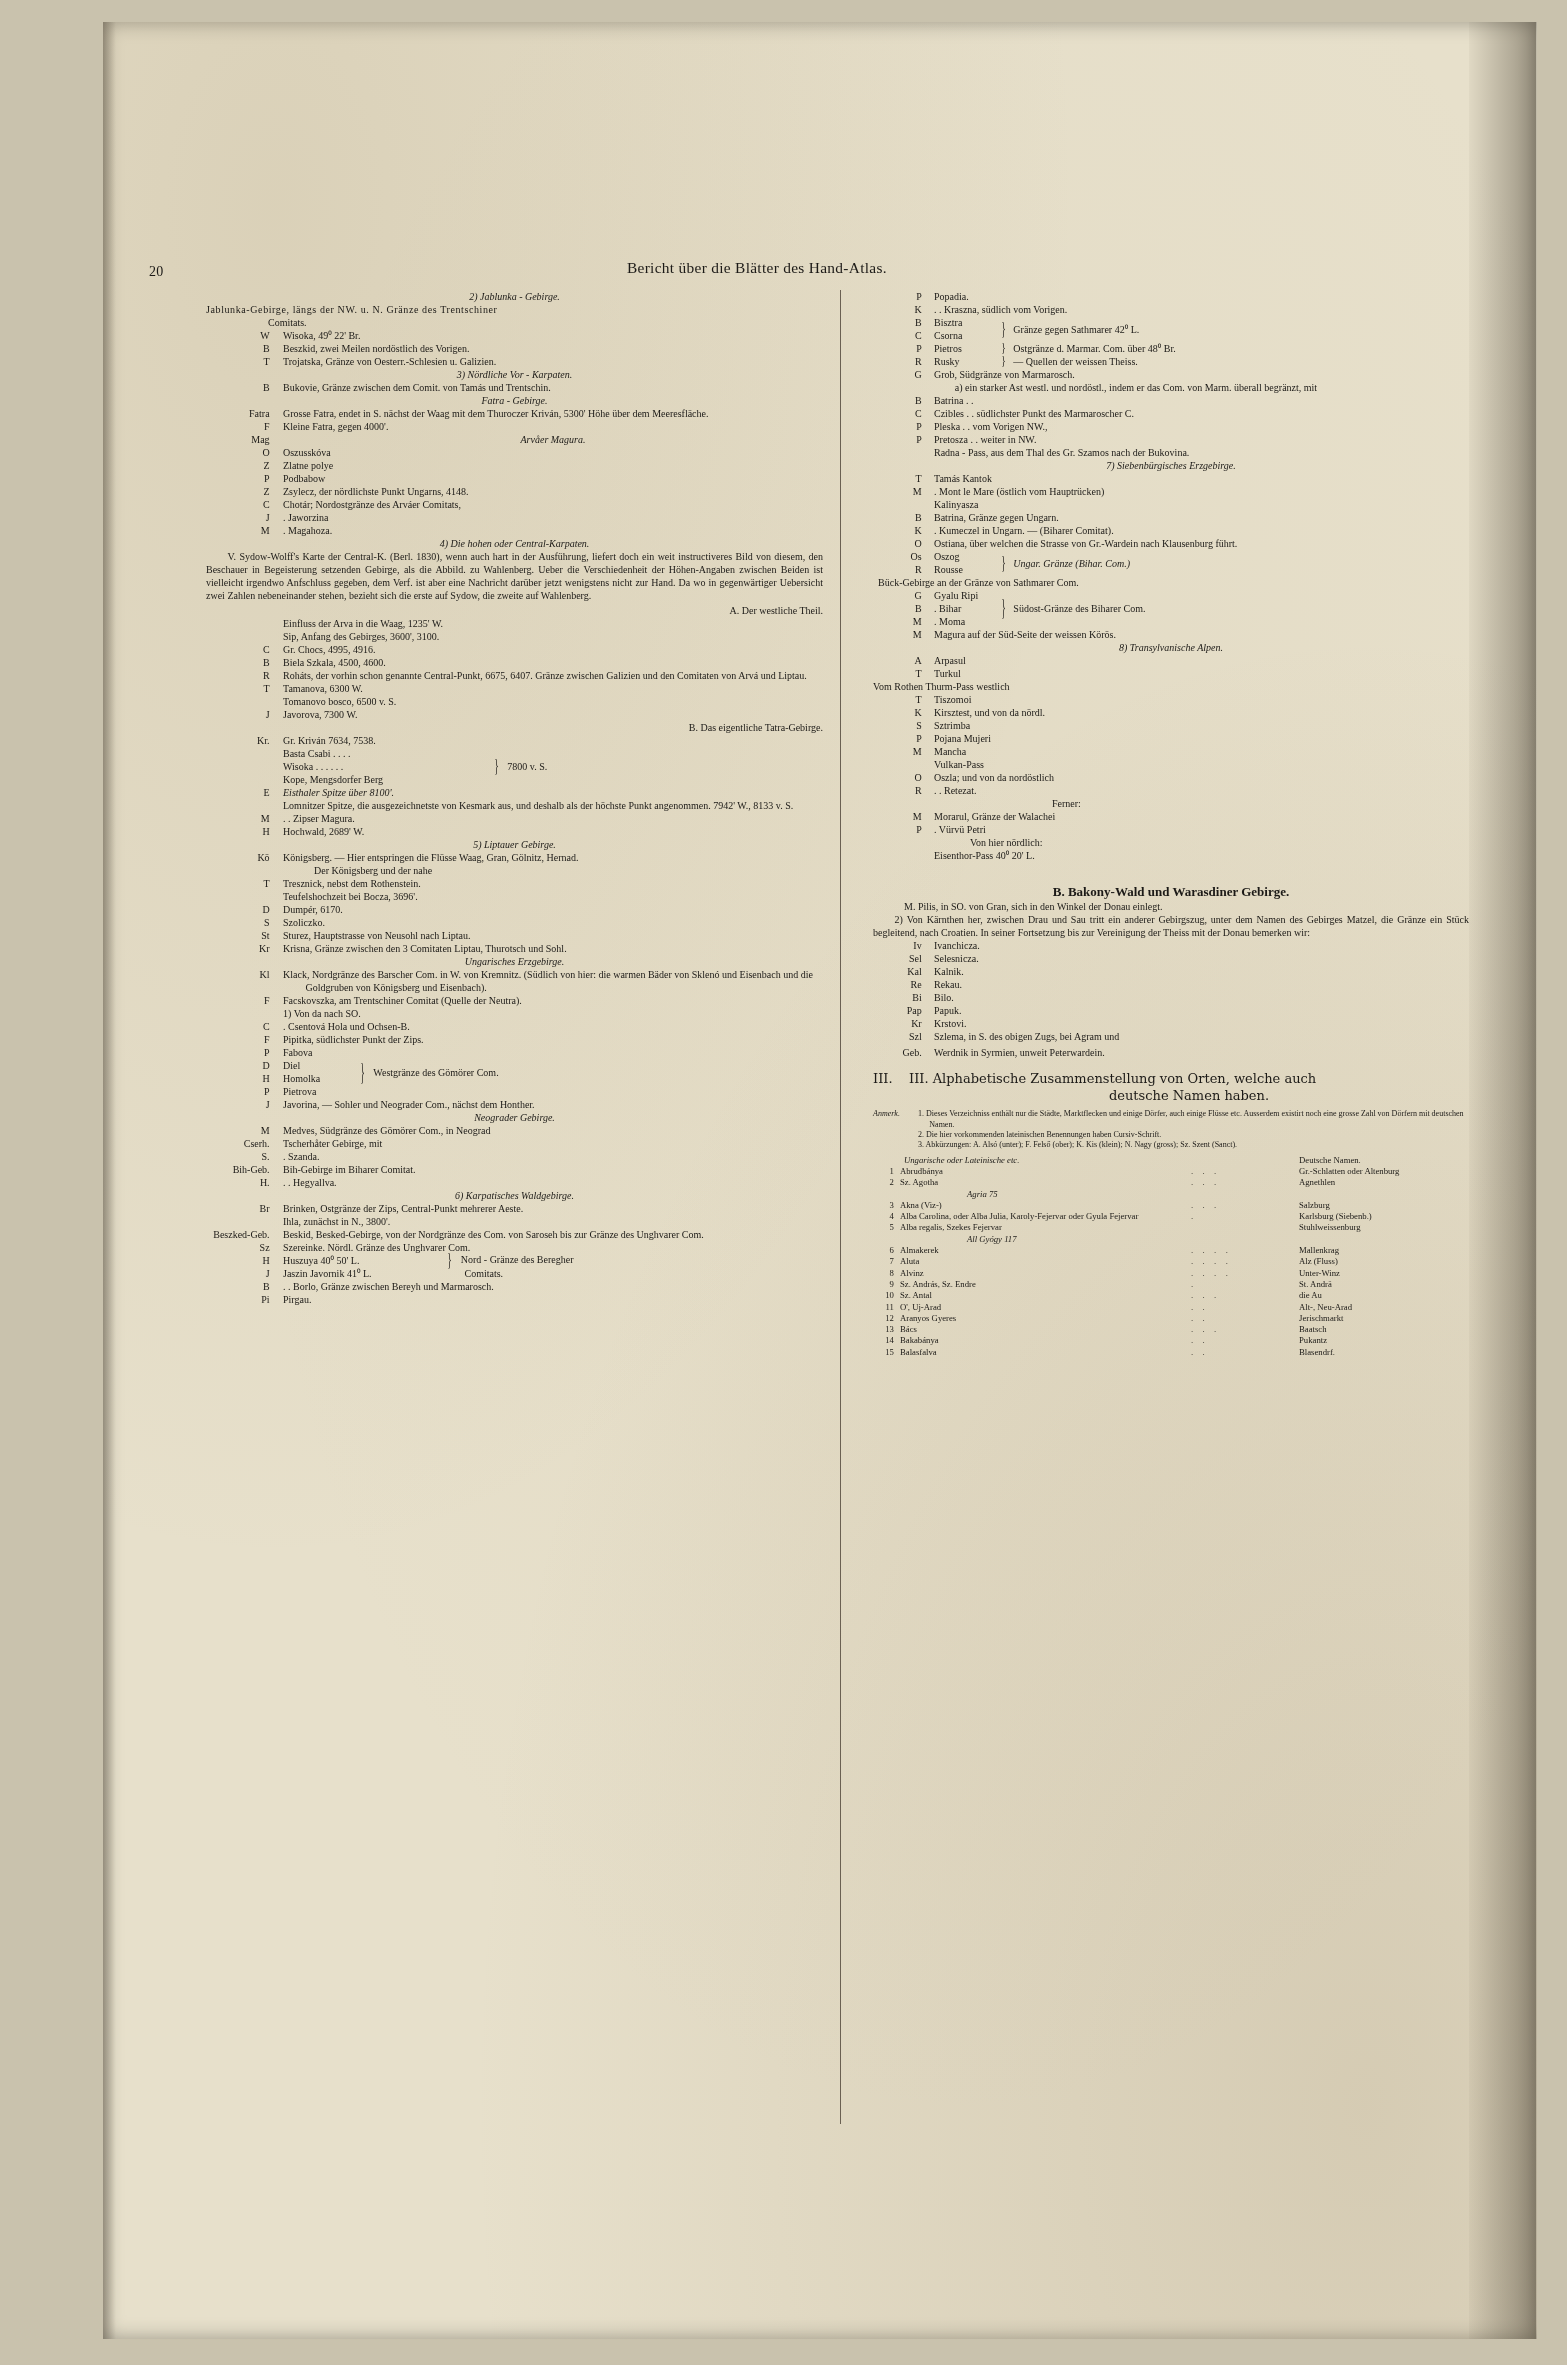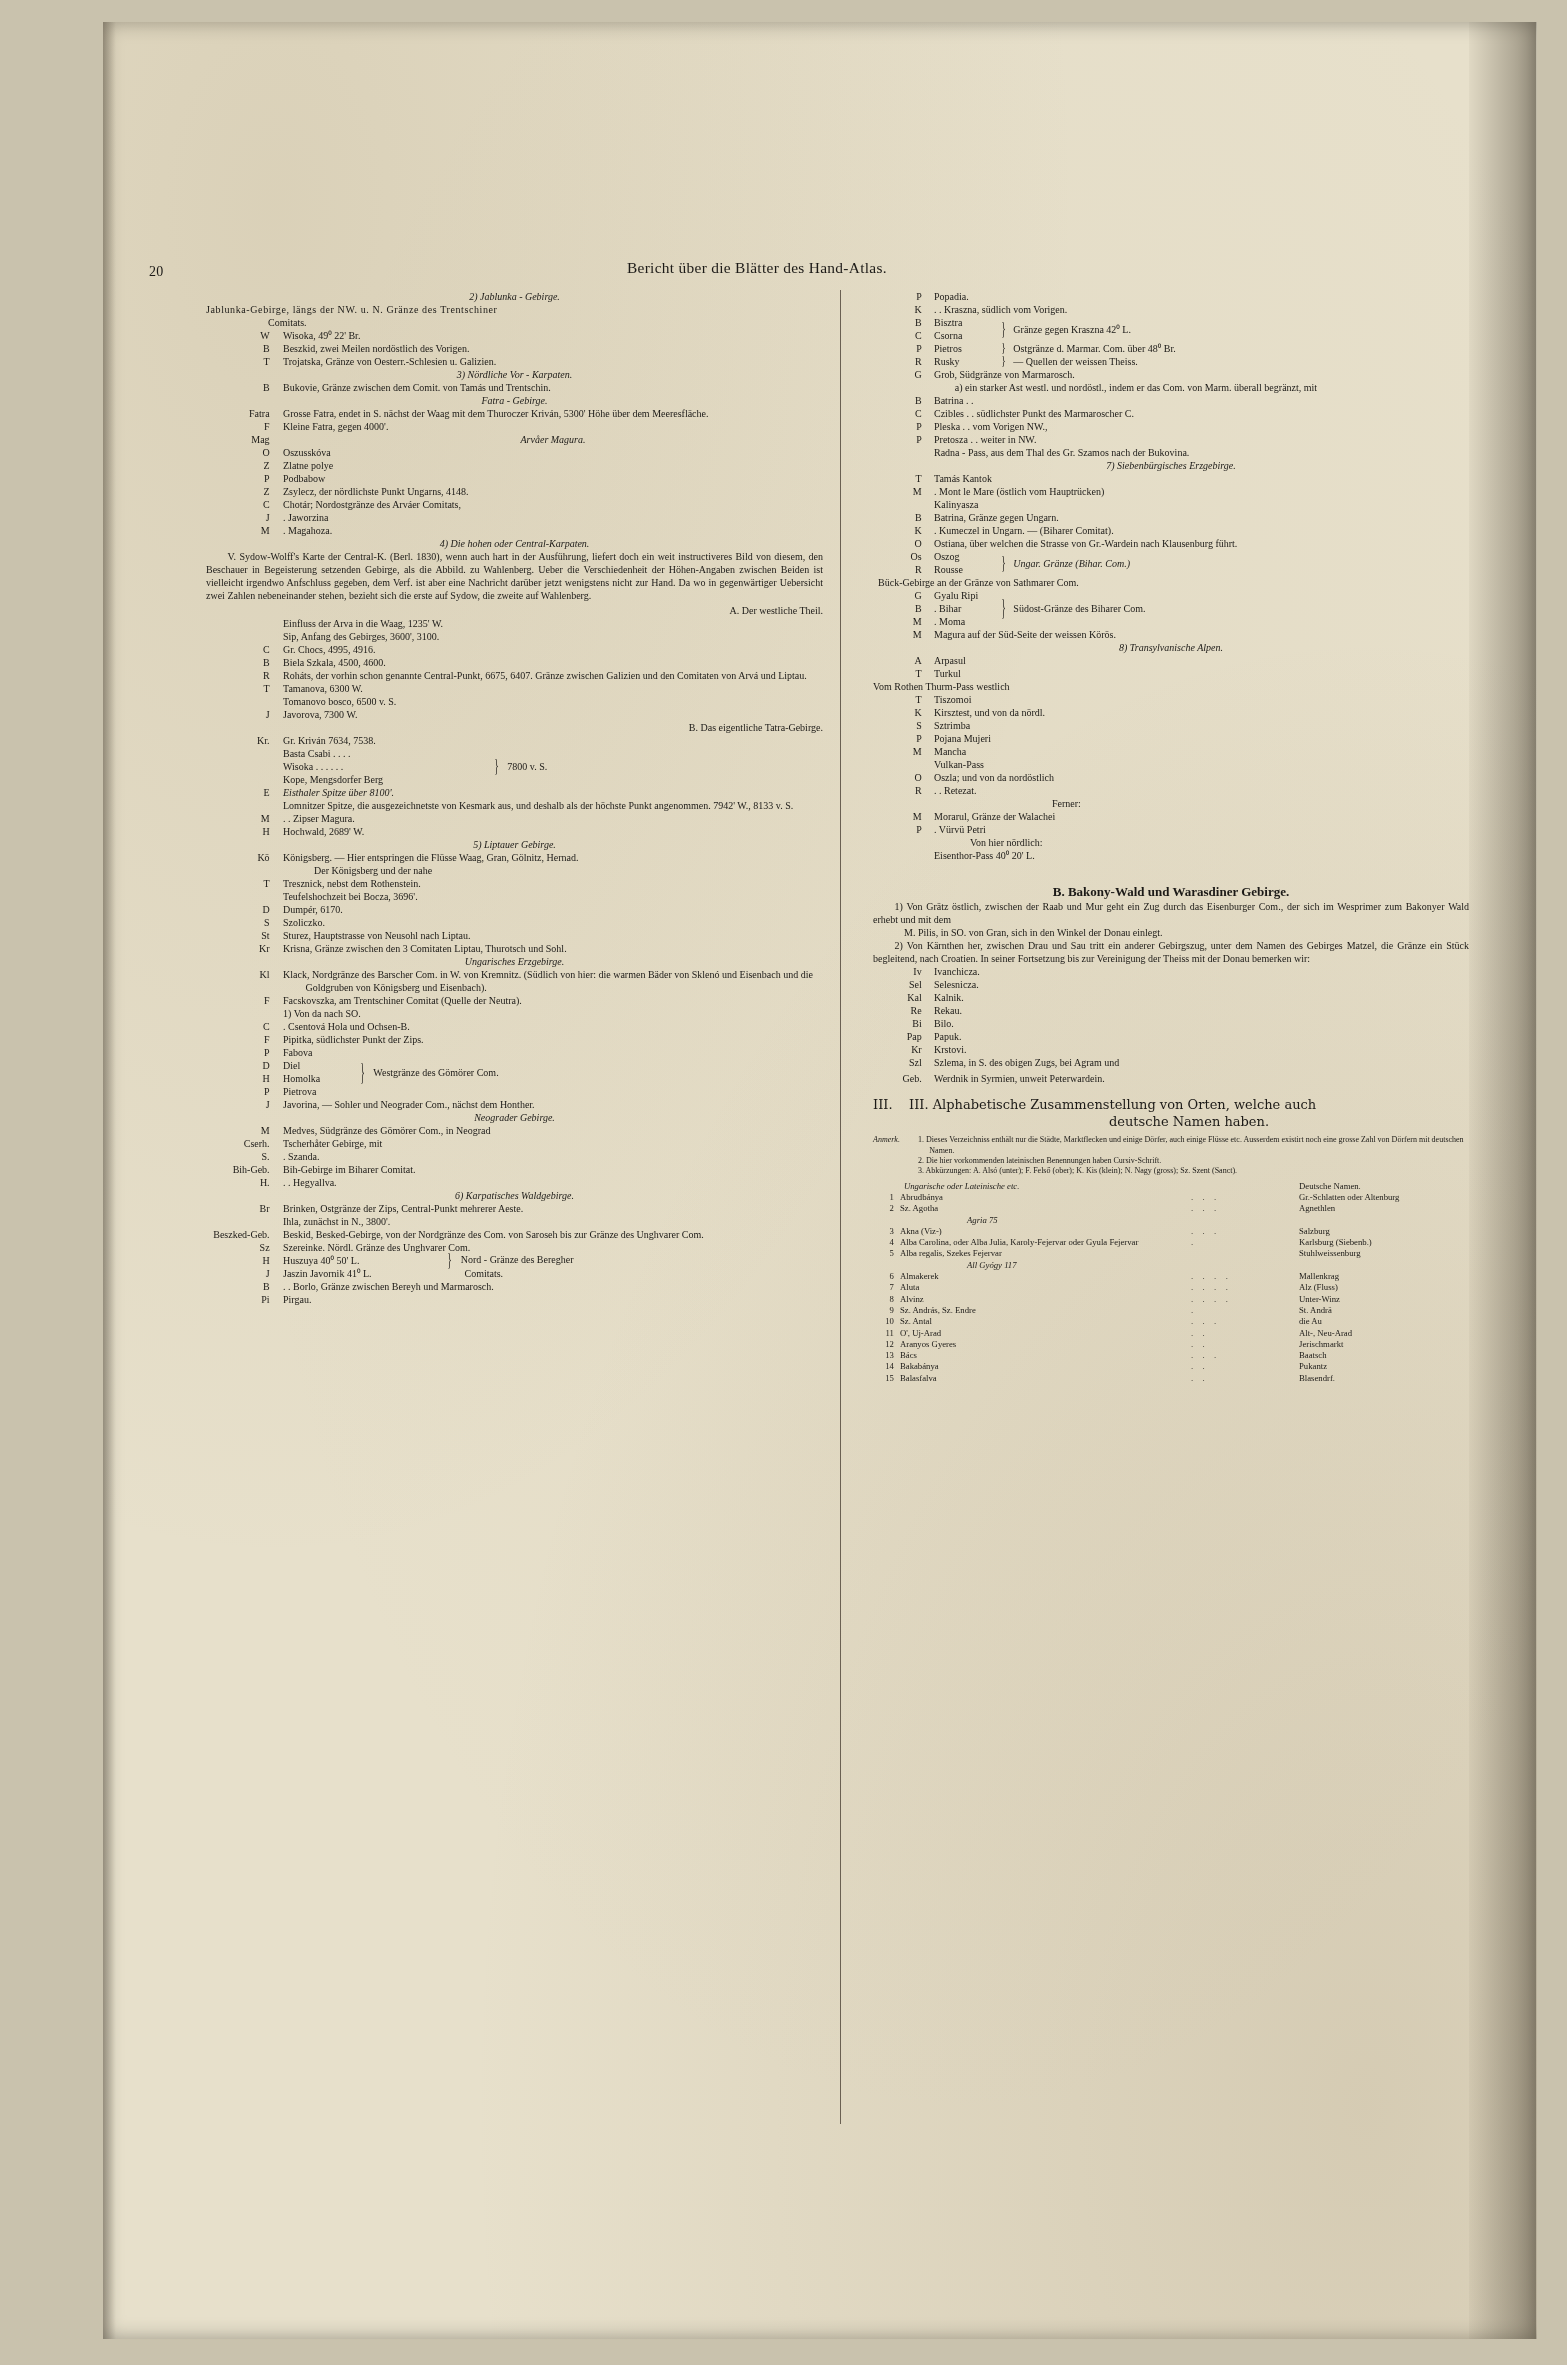--- a/index.html
+++ b/index.html
@@ -427,21 +427,21 @@
         <div class="r">
             <div class="tag-r">B</div>
             <div class="txt">Bisztra</div>
           </div>
         <div class="r">
             <div class="tag-r">C</div>
             <div class="txt">Csorna</div>
           </div>
         <div style="position:absolute;left:128px;top:0;height:26px;display:flex;align-items:center;">
           <span class="brace">}</span>
-          <span style="margin-left:6.2px;">Gränze gegen Kraszna 42⁰ L.</span>
+          <span style="margin-left:6.2px;">Gränze gegen Sathmarer 42⁰ L.</span>
         </div>
       </div>
 
       <div style="position:relative;">
         <div class="r">
             <div class="tag-r">P</div>
             <div class="txt">Pietros</div>
           </div>
         <div style="position:absolute;left:128px;top:0;display:flex;align-items:center;">
           <span class="brace" style="transform:scaleY(1.4);">}</span>
@@ -616,21 +616,20 @@
           <div class="tag-r"></div>
           <div class="txt" style="padding-left:36px;">Von hier nördlich:</div>
         </div>
       <div class="r">
           <div class="tag-r"></div>
           <div class="txt">Eisenthor-Pass 40⁰ 20' L.</div>
         </div>
 
       <div class="sect" style="margin-top:23px;">B. Bakony-Wald und Warasdiner Gebirge.</div>
 
-      <div class="lead" style="text-indent:21.6px;">1) Von Grätz östlich, zwischen der Raab und Mur geht ein Zug durch das Eisenburger Com., der sich im Wesprimer zum Bakonyer Wald erhebt und mit dem</div>
       <div class="lead" style="padding-left:31px;">M. Pilis, in SO. von Gran, sich in den Winkel der Donau einlegt.</div>
       <div class="lead" style="text-indent:21.6px;">2) Von Kärnthen her, zwischen Drau und Sau tritt ein anderer Gebirgszug, unter dem Namen des Gebirges Matzel, die Gränze ein Stück begleitend, nach Croatien. In seiner Fortsetzung bis zur Vereinigung der Theiss mit der Donau bemerken wir:</div>
 
       <div class="r">
           <div class="tag-r">Iv</div>
           <div class="txt">Ivanchicza.</div>
         </div>
       <div class="r">
           <div class="tag-r">Sel</div>
           <div class="txt">Selesnicza.</div>

